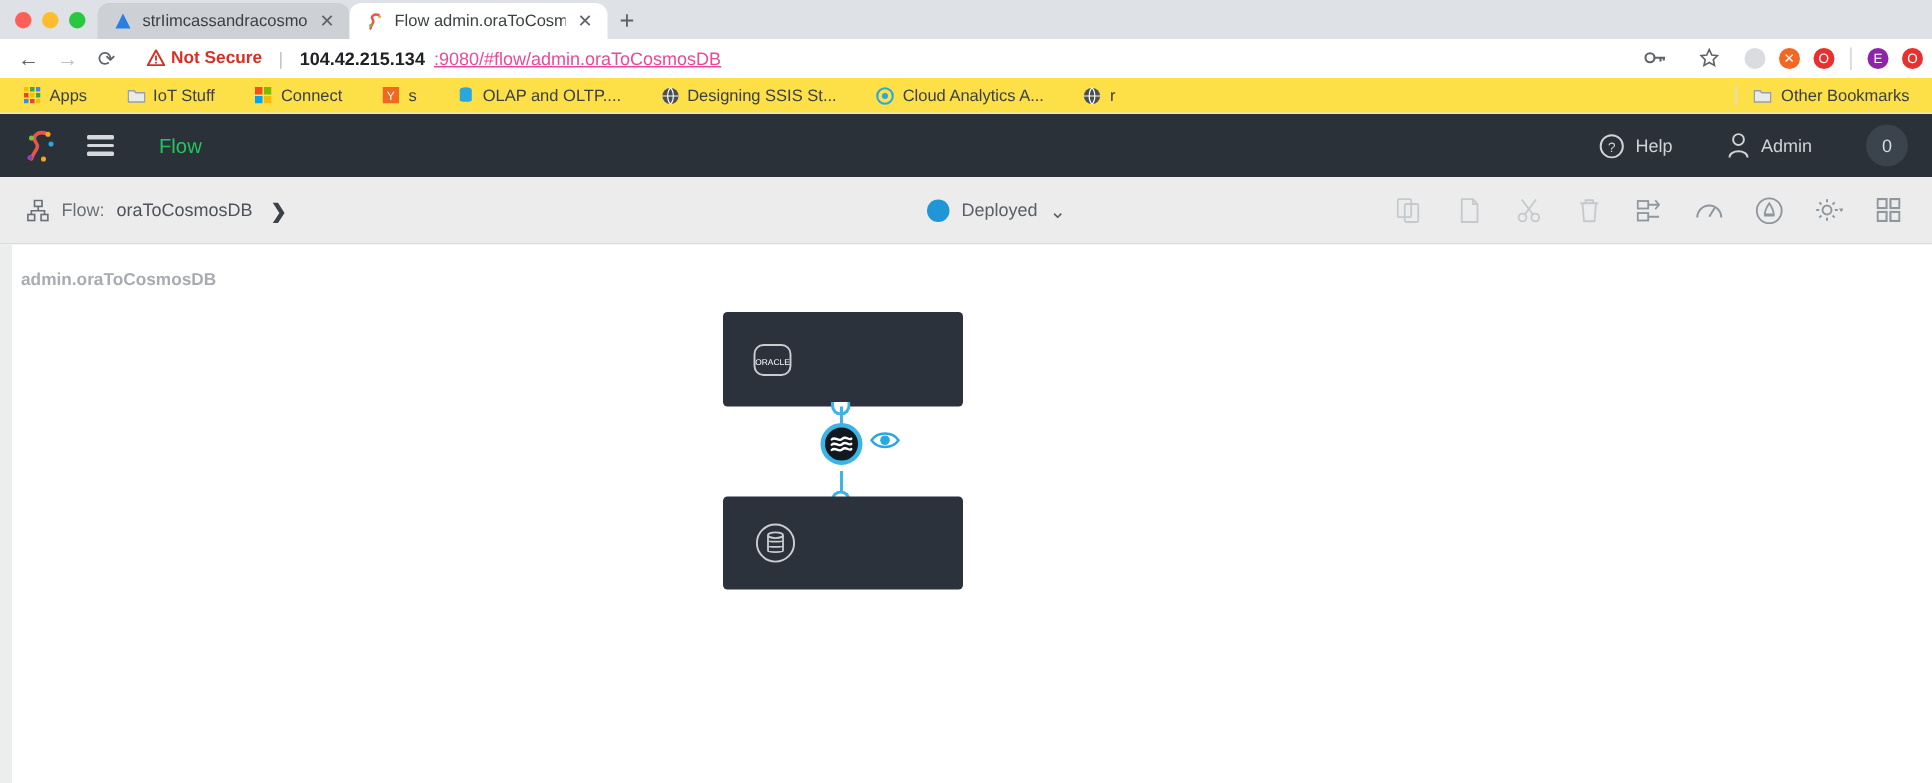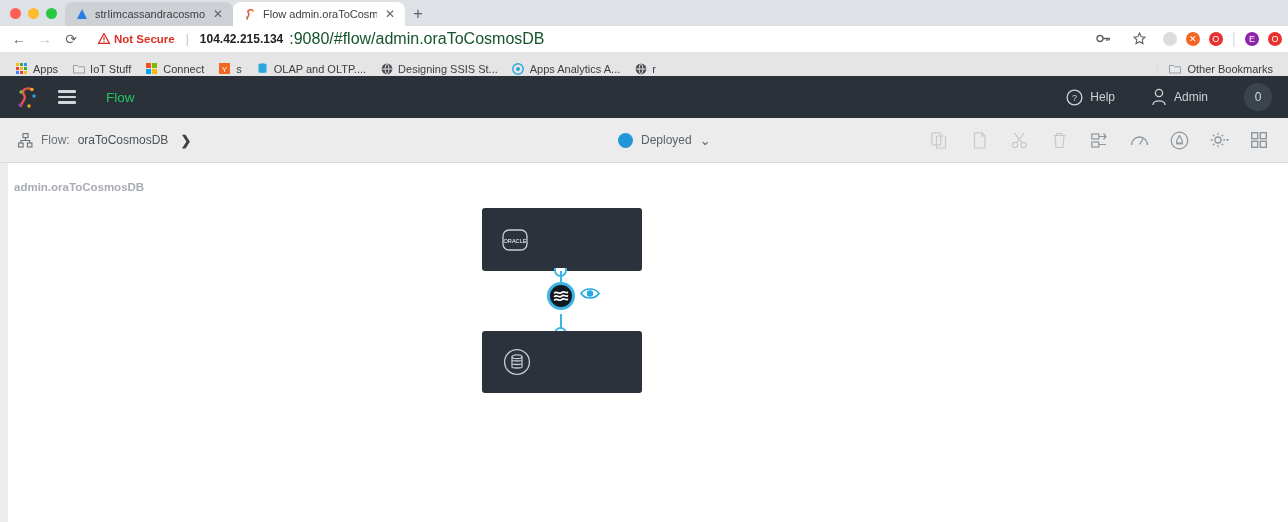--- a/index.html
+++ b/index.html
@@ -44,28 +44,28 @@
   }
   .navbtn { width: 26px; height: 26px; display: flex; align-items: center; justify-content: center; color: #5f6368; font-size: 14px; }
   .navbtn.dim { color: #bdc1c6; }
   .omnibox {
     flex: 1; height: 22px; display: flex; align-items: center;
     gap: 6px; padding: 0 8px; margin-left: 6px; font-size: 12px;
   }
   .notsecure { display: flex; align-items: center; gap: 4px; color: #d93025; font-weight: bold; font-size: 11.5px; }
   .omnidiv { color: #bdc1c6; margin: 0 5px; }
   .url-host { color: #202124; font-weight: bold; font-size: 12px; }
-  .url-rest { color: #14532d; font-size: 16px; }
+  .url-rest { color: #ec4899; font-size: 12px; text-decoration: underline; }
   .omni-actions { display: flex; align-items: center; gap: 10px; padding-right: 6px; }
   .ext-icons { display: flex; align-items: center; gap: 9px; padding-left: 4px; }
   .circ { width: 14px; height: 14px; border-radius: 50%; display: flex; align-items: center; justify-content: center; font-size: 9px; color: #fff; }
 
   .bookmarks {
-    height: 24px; background: #e5e5e5; display: flex; align-items: flex-end;
-    gap: 0; padding: 0 8px; font-size: 11px; color: #3c4043;
+    height: 24px; background: #fde047; display: flex; align-items: center;
+    gap: 12px; padding: 0 8px; font-size: 11px; color: #3c4043;
     border-bottom: 1px solid #e3e5e8;
   }
   .bm { display: flex; align-items: center; gap: 5px; padding: 0 7px; white-space: nowrap; }
   .bm-ico { width: 13px; height: 13px; flex: none; display: flex; align-items: center; justify-content: center; }
   .bm-spacer { flex: 1; }
   .bm-right { display: flex; align-items: center; gap: 6px; padding-left: 10px; border-left: 1px solid #dadce0; }
 
   
   .app-header {
     height: 42px; background: #2b3139;
@@ -296,21 +296,21 @@
     <span>Designing SSIS St...</span>
   </div>
 
   <div class="bm">
     <span class="bm-ico">
       <svg width="12" height="12" viewBox="0 0 12 12">
           <circle cx="6" cy="6" r="5.2" fill="none" stroke="#29a8e0" stroke-width="1.4"></circle>
           <circle cx="6" cy="6" r="2" fill="#29a8e0"></circle>
         </svg>
     </span>
-    <span>Apps Analytics A...</span>
+    <span>Cloud Analytics A...</span>
   </div>
 
   <div class="bm">
     <span class="bm-ico">
       <svg width="12" height="12" viewBox="0 0 12 12">
           <circle cx="6" cy="6" r="5.4" fill="#4b4f54"></circle>
           <path d="M0.6 6 H11.4 M6 0.6 C3.5 3 3.5 9 6 11.4 M6 0.6 C8.5 3 8.5 9 6 11.4" stroke="#fff" stroke-width="0.8" fill="none"></path>
         </svg>
     </span>
     <span>r</span>

